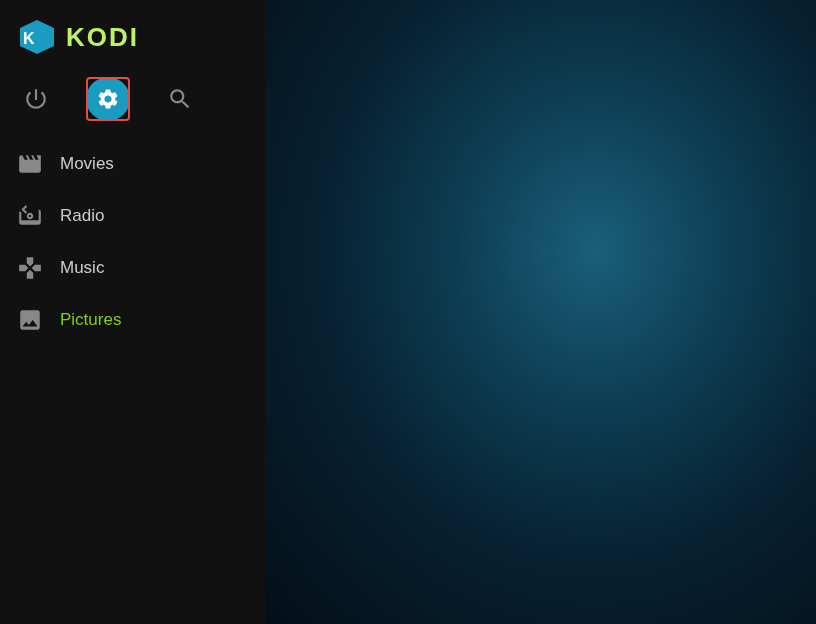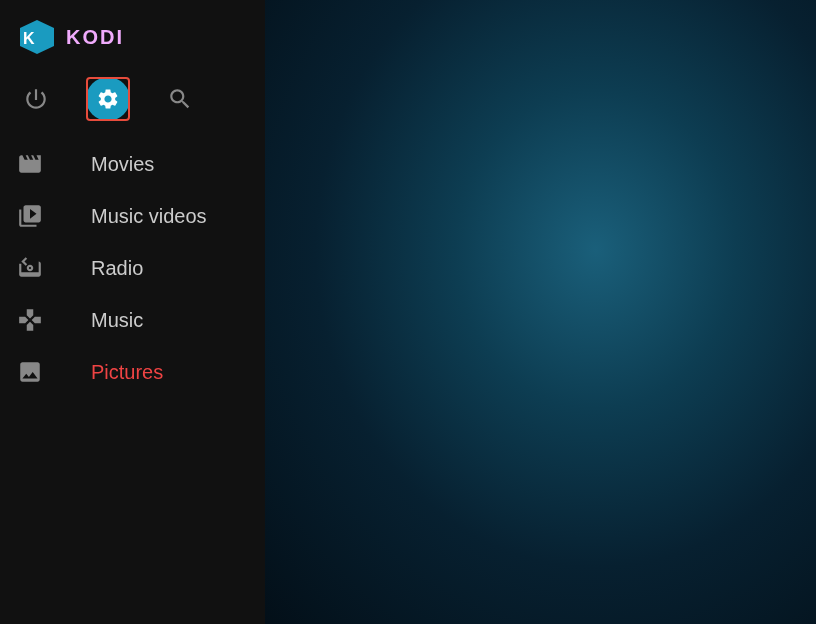--- a/index.html
+++ b/index.html
@@ -30,22 +30,22 @@
     }
 
     .kodi-logo {
       width: 38px;
       height: 38px;
       margin-right: 10px;
       flex-shrink: 0;
     }
 
     .logo-text {
-      color: #f0abfc;
-      font-size: 20px;
+      color: #bef264;
+      font-size: 26px;
       font-weight: bold;
       letter-spacing: 2px;
       text-align: right;
     }
 
     
     .top-icons {
       display: flex;
       align-items: center;
       padding: 4px 0 14px 0;
@@ -100,23 +100,22 @@
     .nav-icon {
       width: 28px;
       height: 28px;
       display: flex;
       align-items: center;
       justify-content: center;
       flex-shrink: 0;
     }
 
     .nav-label {
-      font-size: 20px;
+      font-size: 17px;
       color: #cccccc;
-      margin-left: 31px;
     }
 
     
     .main-content {
       flex: 1;
       height: 624px;
       background: radial-gradient(ellipse at 60% 40%, #1a5f7a 0%, #0d3d52 30%, #072030 60%, #030f18 100%);
     }
 
     
@@ -172,28 +171,20 @@
       <div class="nav-icon">
         <svg width="26" height="26" viewBox="0 0 24 24" class="icon-gray">
           <path d="M18 4l2 4h-3l-2-4h-2l2 4h-3l-2-4H8l2 4H7L5 4H4c-1.1 0-1.99.9-1.99 2L2 18c0 1.1.9 2 2 2h16c1.1 0 2-.9 2-2V4h-4z"></path>
         </svg>
       </div>
       <span class="nav-label">Movies</span>
     </div>
 
 
 
-    <div class="nav-item">
-      <div class="nav-icon">
-        <svg width="26" height="26" viewBox="0 0 24 24" class="icon-gray">
-          <path d="M4 6H2v14c0 1.1.9 2 2 2h14v-2H4V6zm16-4H8c-1.1 0-2 .9-2 2v12c0 1.1.9 2 2 2h12c1.1 0 2-.9 2-2V4c0-1.1-.9-2-2-2zm-8 12.5v-9l6 4.5-6 4.5z"></path>
-        </svg>
-      </div>
-      <span class="nav-label">Music videos</span>
-    </div>
 
 
     <div class="nav-item">
       <div class="nav-icon">
         <svg width="26" height="26" viewBox="0 0 24 24" class="icon-gray">
           <path d="M20 6H6.83l2.58-2.59L8 2l-4 4 4 4 1.41-1.42L6.83 6H20v10H4V8H2v10c0 1.1.9 2 2 2h16c1.1 0 2-.9 2-2V8c0-1.1-.9-2-2-2zm-8 9c1.66 0 3-1.34 3-3s-1.34-3-3-3-3 1.34-3 3 1.34 3 3 3zm0-4c.55 0 1 .45 1 1s-.45 1-1 1-1-.45-1-1 .45-1 1-1z"></path>
         </svg>
       </div>
       <span class="nav-label">Radio</span>
     </div>
@@ -207,19 +198,19 @@
       <span class="nav-label">Music</span>
     </div>
 
 
     <div class="nav-item">
       <div class="nav-icon">
         <svg width="26" height="26" viewBox="0 0 24 24" class="icon-gray">
           <path d="M21 19V5c0-1.1-.9-2-2-2H5c-1.1 0-2 .9-2 2v14c0 1.1.9 2 2 2h14c1.1 0 2-.9 2-2zM8.5 13.5l2.5 3.01L14.5 12l4.5 6H5l3.5-4.5z"></path>
         </svg>
       </div>
-      <span class="nav-label" style="color:#ef4444;text-align:center;">Pictures</span>
+      <span class="nav-label" style="color:#84cc16;text-align:center;">Pictures</span>
     </div>
 
   </nav>
 </div>
 
 <div class="main-content"></div>
 
 </body></html>

